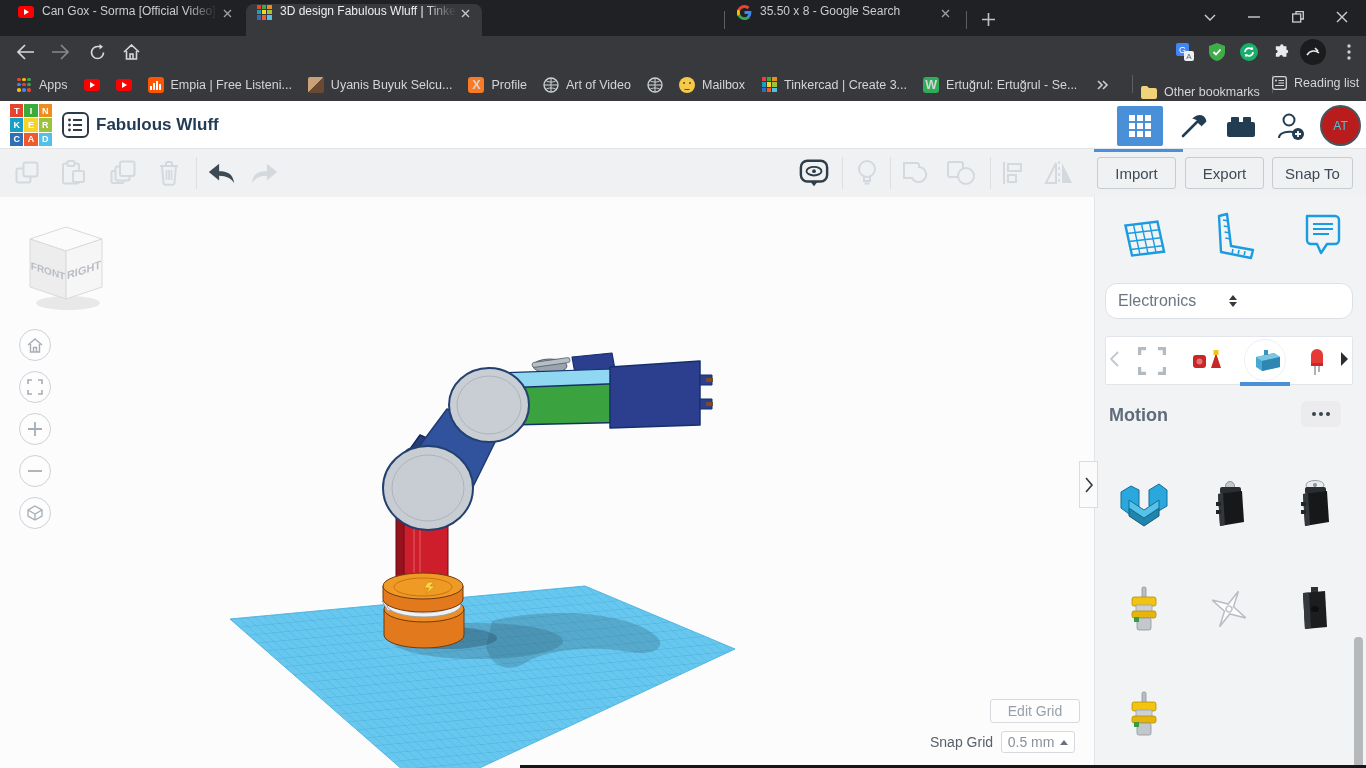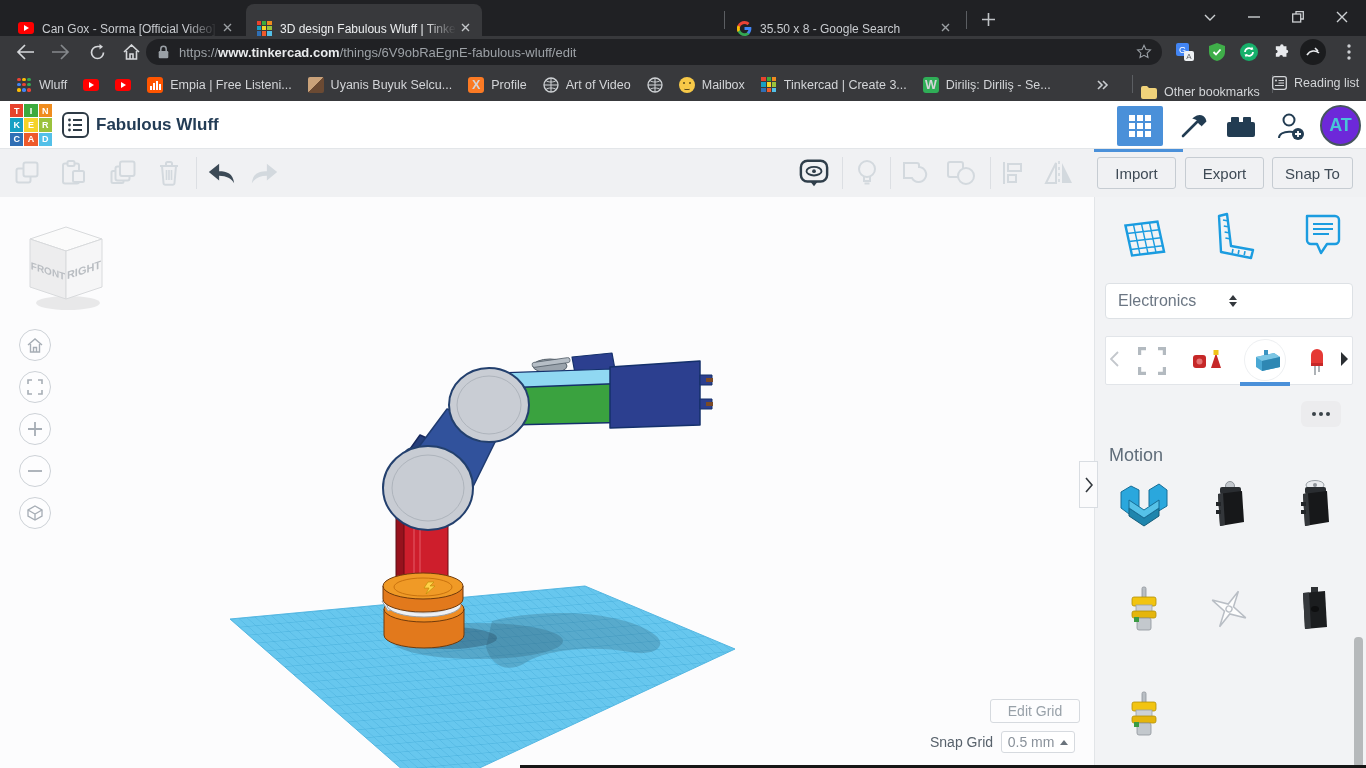--- a/index.html
+++ b/index.html
@@ -2,21 +2,21 @@
 <html><head>
 <meta charset="utf-8">
 <style>
   * { margin:0; padding:0; box-sizing:border-box; }
   html,body { width:1366px; height:768px; overflow:hidden; }
   body { font-family:"Liberation Sans", sans-serif; position:relative; background:#fcfcfd; }
   .abs { position:absolute; }
 
   
   #titlebar { left:0; top:0; width:1366px; height:36px; background:#202124; }
-  .tab { position:absolute; top:4px; height:32px; display:flex; align-items:flex-end; padding:0 8px 0 10px; border-radius:8px 8px 0 0; width:236px; }
+  .tab { position:absolute; top:4px; height:32px; display:flex; align-items:flex-start; padding:0 8px 0 10px; border-radius:8px 8px 0 0; width:236px; }
   .tab .title { flex:1; font-size:12px; color:#c9ccd0; white-space:nowrap; overflow:hidden;
                 -webkit-mask-image:linear-gradient(90deg,#000 82%,transparent); mask-image:linear-gradient(90deg,#000 82%,transparent); margin-left:8px; }
   .tab.active { background:#38393c; }
   .tab.active .title { color:#eceef0; }
   .tab-close { width:18px; height:18px; display:flex; align-items:center; justify-content:center; border-radius:50%; flex:none; }
   .tab-sep { position:absolute; top:11px; width:1px; height:18px; background:#5b5e62; }
   .fav { width:16px; height:16px; flex:none; display:flex; align-items:center; justify-content:center; }
   .win-btn { position:absolute; top:0; width:44px; height:34px; display:flex; align-items:center; justify-content:center; }
 
   
@@ -58,41 +58,41 @@
   
   #tc-header { left:0; top:101px; width:1366px; height:48px; background:#fff; border-bottom:1px solid #e3e6e9; }
   .tc-logo { position:absolute; left:10px; top:3px; width:42px; height:42px; display:grid; grid-template-columns:repeat(3,1fr); grid-template-rows:repeat(3,1fr); gap:1px; }
   .tc-logo b { color:#fff; font-size:9px; display:flex; align-items:center; justify-content:center; }
   .tc-logo b:nth-child(1){background:#e8432d}.tc-logo b:nth-child(2){background:#3daa3d}.tc-logo b:nth-child(3){background:#ef8c1e}
   .tc-logo b:nth-child(4){background:#17a0c4}.tc-logo b:nth-child(5){background:#f5d328}.tc-logo b:nth-child(6){background:#9ac23c}
   .tc-logo b:nth-child(7){background:#2f6fb5}.tc-logo b:nth-child(8){background:#ee5a2b}.tc-logo b:nth-child(9){background:#53c0e8}
   #design-title { position:absolute; left:96px; top:14px; font-size:17px; font-weight:bold; color:#233c55; }
   #grid-apps-btn { position:absolute; left:1117px; top:5px; width:46px; height:40px; background:#4a90d9; border-radius:2px; display:flex; align-items:center; justify-content:center; }
   .hdr-ic { position:absolute; top:10px; width:30px; height:30px; display:flex; align-items:center; justify-content:center; }
-  #avatar { position:absolute; left:1320px; top:4px; width:41px; height:41px; border-radius:50%; background:#6d28d9; border:2px solid #46555f; color:#49c5d8; font-size:18px; font-weight:bold; display:flex; align-items:center; justify-content:center; }
+  #avatar { position:absolute; left:1320px; top:4px; width:41px; height:41px; border-radius:50%; background:#b91c1c; border:2px solid #46555f; color:#49c5d8; font-size:12px; font-weight:normal; display:flex; align-items:center; justify-content:center; }
 
   
   #ed-toolbar { left:0; top:149px; width:1366px; height:48px; background:#f0f1f3; }
   .tb-ic { position:absolute; top:10px; width:30px; height:28px; display:flex; align-items:center; justify-content:center; }
   .tb-sep { position:absolute; top:8px; width:1px; height:32px; background:#dcdfe3; }
   .tb-btn { position:absolute; top:8px; height:32px; border:1px solid #c6ccd2; border-radius:3px; background:transparent; font-size:15px; color:#3e4a55; font-family:inherit; }
   #blue-indicator { position:absolute; left:1094px; top:0; width:89px; height:3px; background:#4a90d9; }
 
   
   #panel { left:1094px; top:197px; width:272px; height:571px; background:#f2f3f5; border-left:1px solid #e2e5e8; }
   .p-ic { position:absolute; top:13px; width:44px; height:52px; }
-  #cat-select { position:absolute; left:10px; top:86px; width:248px; height:36px; background:#fff; border:1px solid #dde1e5; border-radius:4px; display:flex; align-items:center; padding:0 12px; }
+  #cat-select { position:absolute; left:10px; top:86px; width:248px; height:36px; background:#fff; border:1px solid #dde1e5; border-radius:12px; display:flex; align-items:center; padding:0 12px; }
   #cat-select span { font-size:16px; color:#6b7683; flex:1; }
   .tri-up { width:0; height:0; border-left:4px solid transparent; border-right:4px solid transparent; border-bottom:5px solid #33383d; margin-bottom:2px; }
   .tri-down { width:0; height:0; border-left:4px solid transparent; border-right:4px solid transparent; border-top:5px solid #33383d; }
   #carousel { position:absolute; left:10px; top:139px; width:248px; height:49px; background:#fff; border:1px solid #e2e5e9; border-radius:2px; }
   #sel-underline { position:absolute; left:134px; top:45px; width:50px; height:4px; background:#4a90d9; }
   .sel-circle { position:absolute; left:139px; top:3px; width:40px; height:40px; border-radius:50%; background:#fff; box-shadow:0 0 0 1px #eef0f2; }
   #motion-row { position:absolute; left:14px; top:208px; width:244px; }
-  #motion-row h3 { font-size:18px; font-weight:normal; color:#5f6c79;margin-top:40px; }
+  #motion-row h3 { font-size:18px; font-weight:bold; color:#5f6c79; }
   #dots-btn { position:absolute; right:12px; top:-4px; width:40px; height:26px; background:#ececee; border-radius:6px; display:flex; align-items:center; justify-content:center; gap:3px; }
   #dots-btn i { width:4px; height:4px; border-radius:50%; background:#3a4348; }
   .part { position:absolute; width:78px; height:72px; display:flex; align-items:center; justify-content:center; }
   #panel-handle { position:absolute; left:-16px; top:264px; width:19px; height:47px; background:#fbfbfc; border:1px solid #d9dde2; display:flex; align-items:center; justify-content:center; }
   #scrollbar { position:absolute; left:259px; top:440px; width:9px; height:131px; background:#b6b9bb; border-radius:4px; }
 
   
   #canvas { left:0; top:197px; width:1094px; height:571px; background:#fcfcfd; }
   .circ-btn { position:absolute; left:19px; width:32px; height:32px; border-radius:50%; border:1.5px solid #cdd2d7; background:#fdfdfe; display:flex; align-items:center; justify-content:center; }
   #edit-grid-btn { position:absolute; left:990px; top:502px; width:90px; height:24px; border:1px solid #d6dadf; border-radius:3px; background:#fdfdfe; font-size:14px; color:#98a1a9; font-family:inherit; }
@@ -217,30 +217,20 @@
       <svg width="17" height="17" viewBox="0 0 17 17">
         <path d="M14.5 8.5 A6 6 0 1 1 8.5 2.5 H12" stroke="#d5d7da" stroke-width="1.7" fill="none"></path>
         <path d="M10.5 0 L14 2.7 L10.5 5.4" fill="#d5d7da"></path>
       </svg>
     </div>
   <div class="nav-ic" style="left:118px">
       <svg width="17" height="16">
         <path d="M1 8 L8.5 1 L16 8 M3.5 7 V15 H13.5 V7 M7 15 V10 H10 V15" stroke="#d5d7da" stroke-width="1.6" fill="none"></path>
       </svg>
     </div>
-  <div id="omnibox">
-    <svg width="11" height="14">
-        <rect x="0.7" y="6" width="9.6" height="7.3" rx="1.2" fill="#9aa0a6"></rect>
-        <path d="M2.8 6 V4 a2.7 2.7 0 0 1 5.4 0 V6" stroke="#9aa0a6" stroke-width="1.5" fill="none"></path>
-      </svg>
-    <span class="url"><span>https://</span><b>www.tinkercad.com</b><span>/things/6V9obRaEgnE-fabulous-wluff/edit</span></span>
-    <svg width="16" height="16" viewBox="0 0 24 24">
-        <path d="M12 2 l2.9 6.2 6.8.8 -5 4.6 1.3 6.7 L12 17 l-6 3.3 1.3-6.7 -5-4.6 6.8-.8 Z" fill="none" stroke="#9aa0a6" stroke-width="1.6"></path>
-      </svg>
-  </div>
   <div class="nav-ic" style="left:1172px">
       <svg width="18" height="18">
         <rect x="0" y="0" width="13" height="13" rx="2" fill="#4285f4"></rect>
         <text x="6.5" y="10" font-size="9" fill="#fff" text-anchor="middle" font-family="Liberation Sans">G</text>
         <rect x="8" y="8" width="10" height="10" rx="2" fill="#eef1f4"></rect>
         <text x="13" y="16" font-size="8" fill="#5f6368" text-anchor="middle" font-family="Liberation Sans">A</text>
       </svg>
     </div>
   <div class="nav-ic" style="left:1204px">
       <svg width="16" height="18">
@@ -283,21 +273,21 @@
           <i></i>
           <i></i>
           <i></i>
           <i></i>
           <i></i>
           <i></i>
           <i></i>
           <i></i>
         </span>
       </span>
-      <span>Wluff</span>
+      <span>Apps</span>
     </div>
   <div class="bm">
       <span class="bm-ic16">
         <span class="yt"></span>
       </span>
     </div>
   <div class="bm">
       <span class="bm-ic16">
         <span class="yt"></span>
       </span>
@@ -359,21 +349,21 @@
           <i></i>
           <i></i>
         </span>
       </span>
       <span>Tinkercad | Create 3...</span>
     </div>
   <div class="bm">
       <span class="bm-ic16">
         <span class="wbadge">W</span>
       </span>
-      <span>Diriliş: Diriliş - Se...</span>
+      <span>Ertuğrul: Ertuğrul - Se...</span>
     </div>
   <div class="abs" style="left:1096px;top:9px"><svg width="14" height="12">
         <path d="M2 2 L6 6 L2 10 M7 2 L11 6 L7 10" stroke="#c9ccd0" stroke-width="1.6" fill="none"></path>
       </svg></div>
   <div class="abs bm-div" style="left:1118px;top:7px"></div>
   <div class="bm abs" style="left:1132px;top:8px;margin:9px">
       <svg width="16" height="13">
         <path d="M0 2 a2 2 0 0 1 2-2 h4 l2 2 h6 a2 2 0 0 1 2 2 v7 a2 2 0 0 1 -2 2 H2 a2 2 0 0 1 -2-2 Z" fill="#f0d27a"></path>
       </svg>
       <span>Other bookmarks</span>

